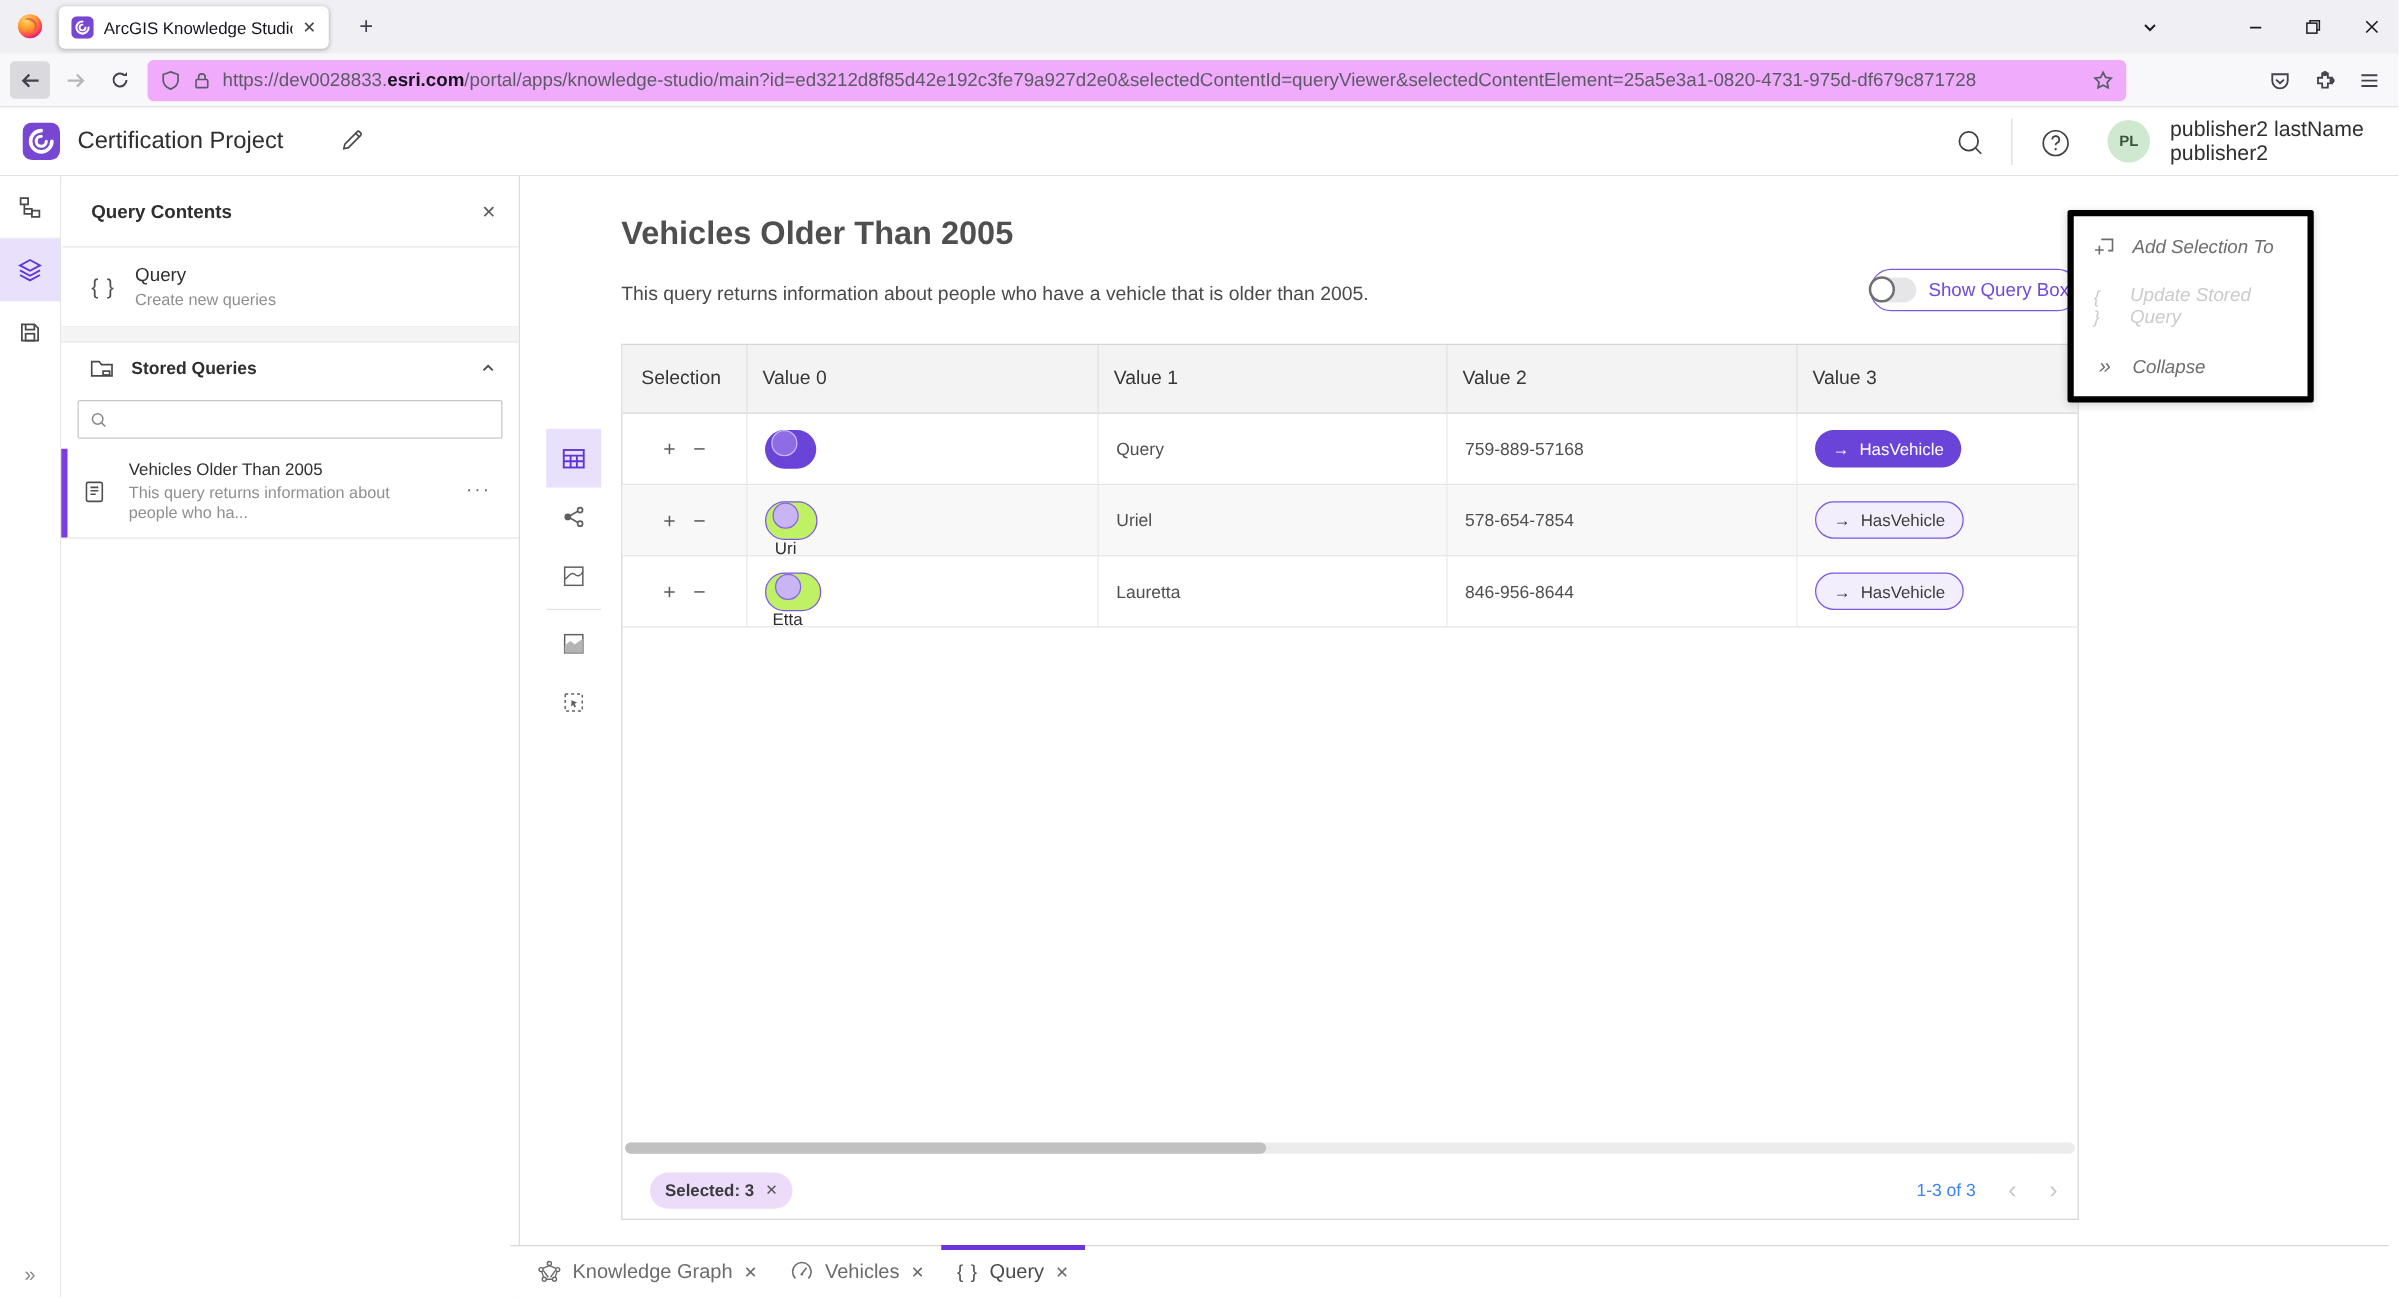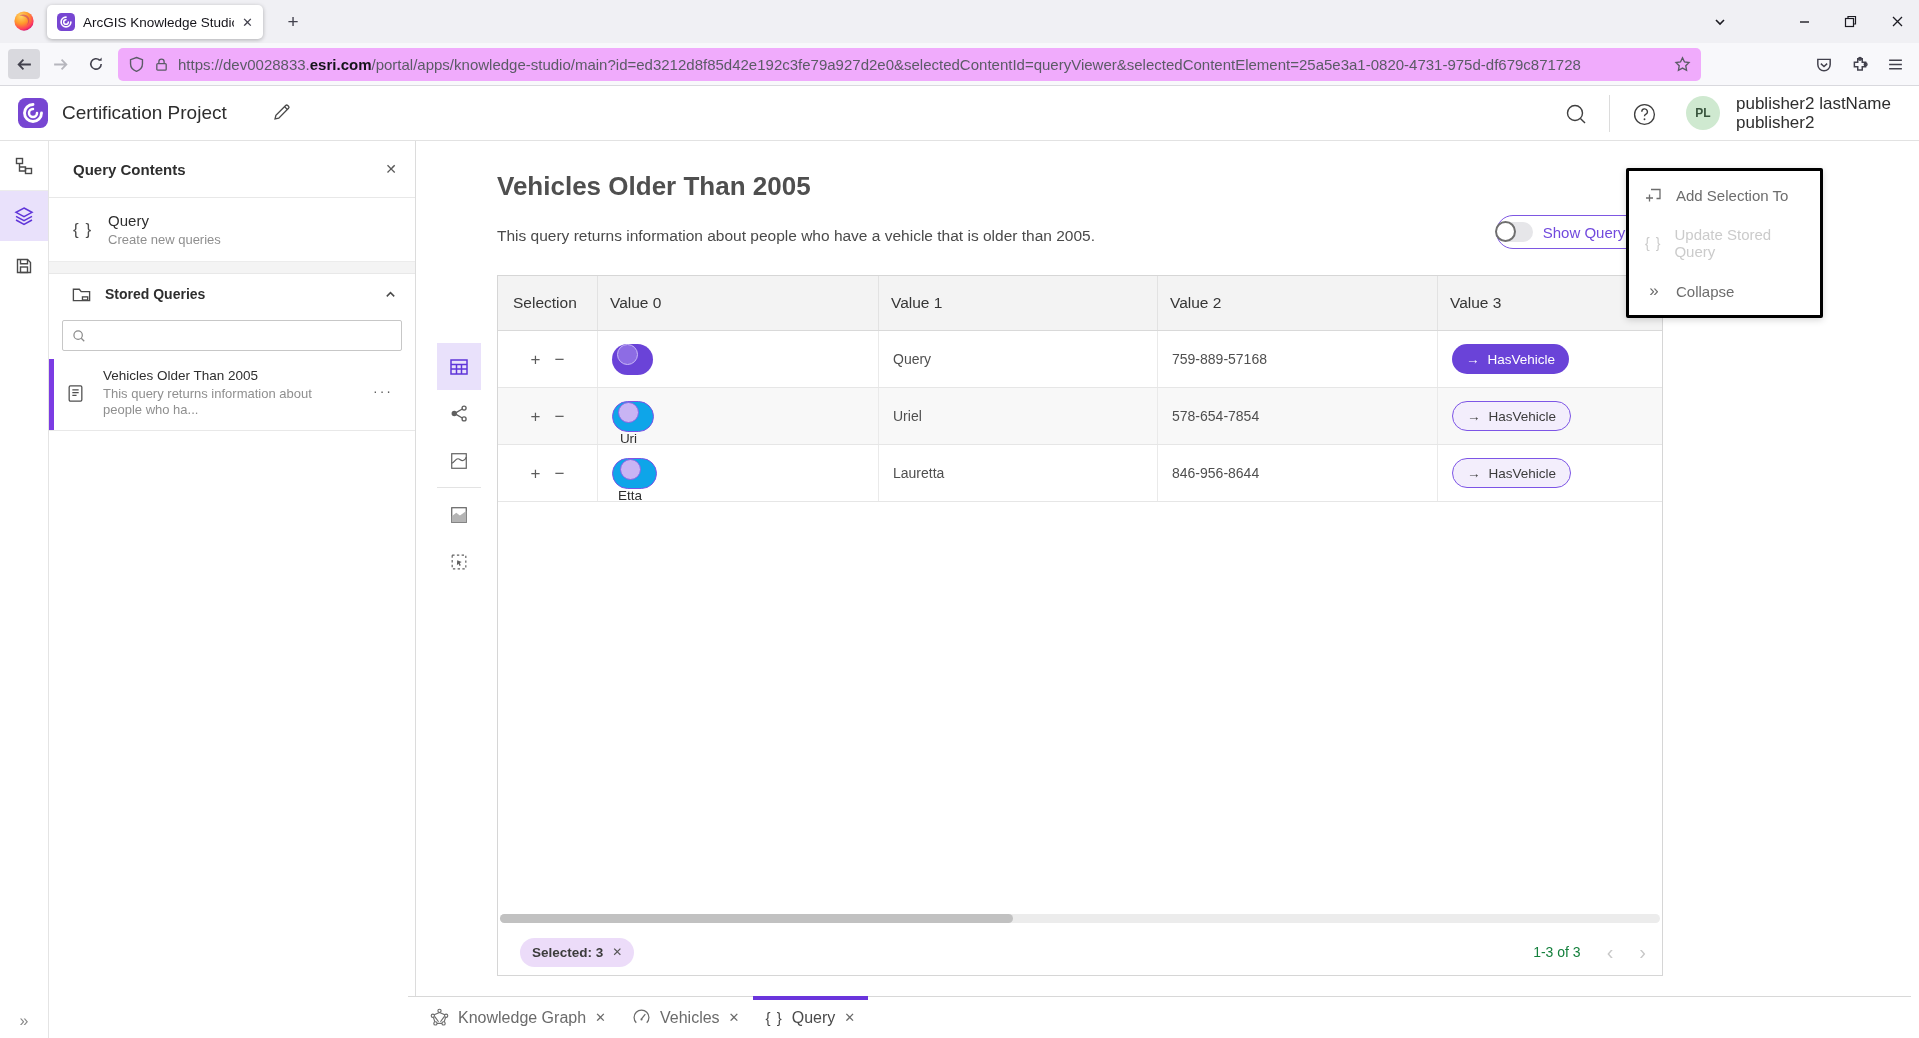--- a/index.html
+++ b/index.html
@@ -98,39 +98,39 @@
   .th:last-child { border-right:none; }
   .trow { display:grid; grid-template-columns:100px 281px 279px 280px 1fr; height:57px; border-bottom:1px solid #e6e6e6; flex:0 0 auto; }
   .trow.alt { background:#f8f8f8; }
   .td { display:flex; align-items:center; padding-left:14px; font-size:14px; color:#4f4f4f; border-right:1px solid #eaeaea; }
   .td:last-child { border-right:none; }
   .td.sel { justify-content:center; gap:14px; padding-left:0; }
   .pm { font-size:17px; color:#5c5c5c; line-height:1; }
   .entity-pill { display:inline-flex; align-items:center; gap:8px; height:31px; border-radius:16px; padding:0 14px 0 5px; font-size:13.5px;flex-direction:column; }
   .entity-pill.solid { background:#6a43d8; color:#fff; }
   .entity-pill.solid .dot { background:#8d6ce4; border:1.5px solid #c9b9f7; }
-  .entity-pill.outline { background:#0ea5e9; border:1.5px solid #7d55e6; color:#2f2f2f; }
+  .entity-pill.outline { background:#bef264; border:1.5px solid #7d55e6; color:#2f2f2f; }
   .entity-pill.outline .dot { background:#c9b4f4; border:1.5px solid #8a63e6; }
   .dot { width:21px; height:21px; border-radius:50%; flex:0 0 auto; }
   .rel-pill { display:inline-flex; align-items:center; gap:8px; height:30px; border-radius:15px; padding:0 14px; font-size:13.5px; }
   .rel-pill.solid { background:#6a43d8; color:#fff; }
   .rel-pill.outline { background:#f3eefc; border:1.5px solid #7d55e6; color:#3c3c3c; }
   .tspacer { flex:1; }
   .hscroll { height:9px; margin:0 2px 6px 2px; border-radius:5px; background:#ececec; position:relative; flex:0 0 auto; }
   .hscroll-thumb { position:absolute; left:0; top:0; height:9px; width:513px; border-radius:5px; background:#c1c1c1; }
   .tfooter { height:46px; display:flex; align-items:center; padding:0 16px 0 22px; flex:0 0 auto; }
   .chip { display:inline-flex; align-items:center; gap:9px; height:29px; border-radius:15px; background:#ecdcf9;
     padding:0 12px; font-size:13.5px; font-weight:700; color:#3c3c3c; }
   .chip .x { font-weight:400; font-size:12px; color:#555; }
-  .range { margin-left:auto; font-size:14px; color:#15803d;text-align:right; }
+  .range { margin-left:auto; font-size:14px; color:#3b82f6;text-align:right; }
   .pgn { font-size:20px; color:#c8c8c8; margin-left:26px; line-height:1; }
 
   
-  .ctx-menu { position:absolute; left:1210px; top:27px; width:197px; background:#fff; border:3px solid #000000;
-    box-shadow:0 2px 7px rgba(0,0,0,.16); border-radius:2px; }
+  .ctx-menu { position:absolute; left:1238px; top:27px; width:197px; background:#fff; border:5px solid #000000;
+    box-shadow:0 2px 7px rgba(0,0,0,.16); border-radius:2px;font-style:italic; }
   .menu-item { height:48px; display:flex; align-items:center; gap:13px; padding:0 16px; font-size:15px; color:#6d6d6d; }
   .menu-item .mi-ic { width:18px; display:flex; justify-content:center; color:inherit; }
   .menu-item.disabled { color:#cbcbcb; }
 
   
   .tabbar { position:absolute; left:408px; top:996px; width:1503px; height:42px; background:#fff; border-top:1px solid #d8d8d8;
     display:flex; align-items:stretch; padding-left:9px; }
   .btab { display:flex; align-items:center; gap:9px; padding:0 13px; font-size:16px; color:#6b6b6b; position:relative; }
   .btab .bx { font-size:13px; color:#6b6b6b; }
   .btab.active { color:#4a4a4a; }

